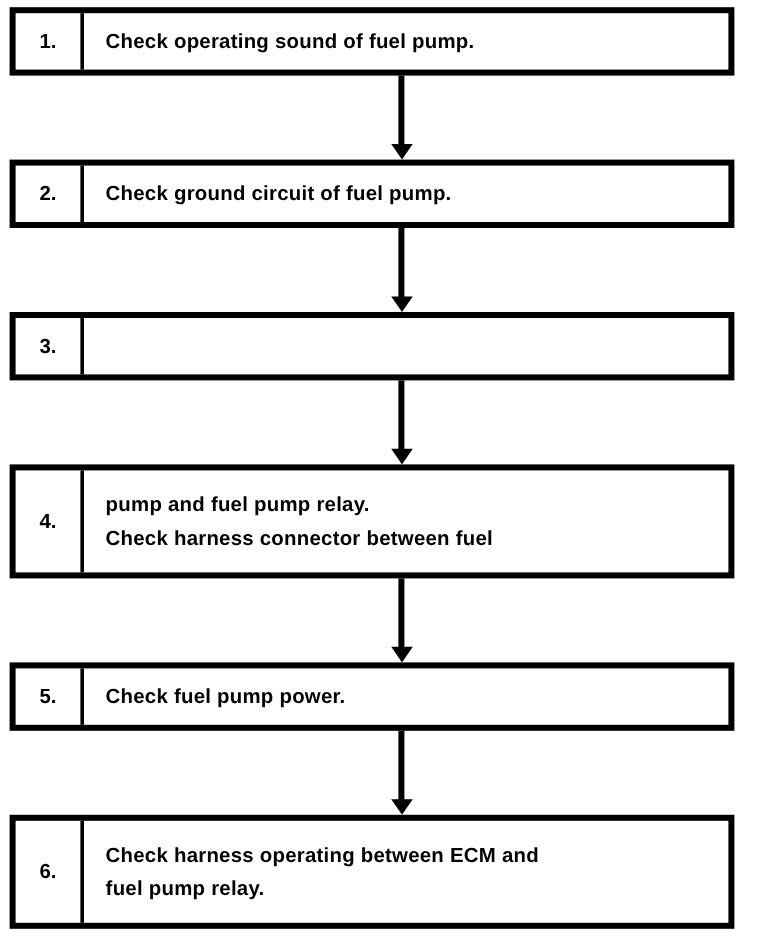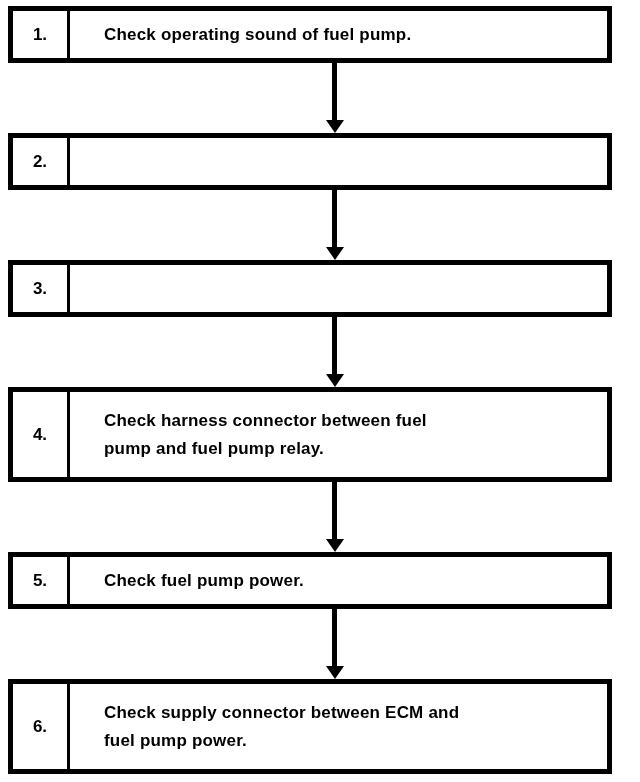--- a/index.html
+++ b/index.html
@@ -44,21 +44,20 @@
   }
   .txt {
     flex: 1;
     display: flex;
     flex-direction: column;
     justify-content: center;
     padding-left: 18px;
     padding-right: 0;
     font-size: 17px;
     letter-spacing: 0.2px;
-    margin-left: 16px;
   }
   .line {
     line-height: 28px;
     white-space: nowrap;
   }
   .gap {
     position: relative;
     width: 100%;
     height: 70px;
   }
@@ -90,53 +89,56 @@
       <div class="txt">
         <div class="line">Check operating sound of fuel pump.</div>
       </div>
     </div>
     <div class="gap">
       <div class="stem"></div>
       <div class="head"></div>
     </div>
     <div class="step">
       <div class="num">2.</div>
+      <div class="txt">
+        <div class="line">Check ground circuit of fuel pump.</div>
+      </div>
     </div>
     <div class="gap">
       <div class="stem"></div>
       <div class="head"></div>
     </div>
     <div class="step">
       <div class="num">3.</div>
     </div>
     <div class="gap">
       <div class="stem"></div>
       <div class="head"></div>
     </div>
     <div class="step tall">
       <div class="num">4.</div>
       <div class="txt">
+        <div class="line">pump and fuel pump relay.</div>
         <div class="line">Check harness connector between fuel</div>
-        <div class="line">pump and fuel pump relay.</div>
       </div>
     </div>
     <div class="gap">
       <div class="stem"></div>
       <div class="head"></div>
     </div>
     <div class="step">
       <div class="num">5.</div>
       <div class="txt">
         <div class="line">Check fuel pump power.</div>
       </div>
     </div>
     <div class="gap">
       <div class="stem"></div>
       <div class="head"></div>
     </div>
     <div class="step tall">
       <div class="num">6.</div>
       <div class="txt">
-        <div class="line">Check supply connector between ECM and</div>
-        <div class="line">fuel pump power.</div>
+        <div class="line">Check harness operating between ECM and</div>
+        <div class="line">fuel pump relay.</div>
       </div>
     </div>
   </div>
 
 </body></html>

